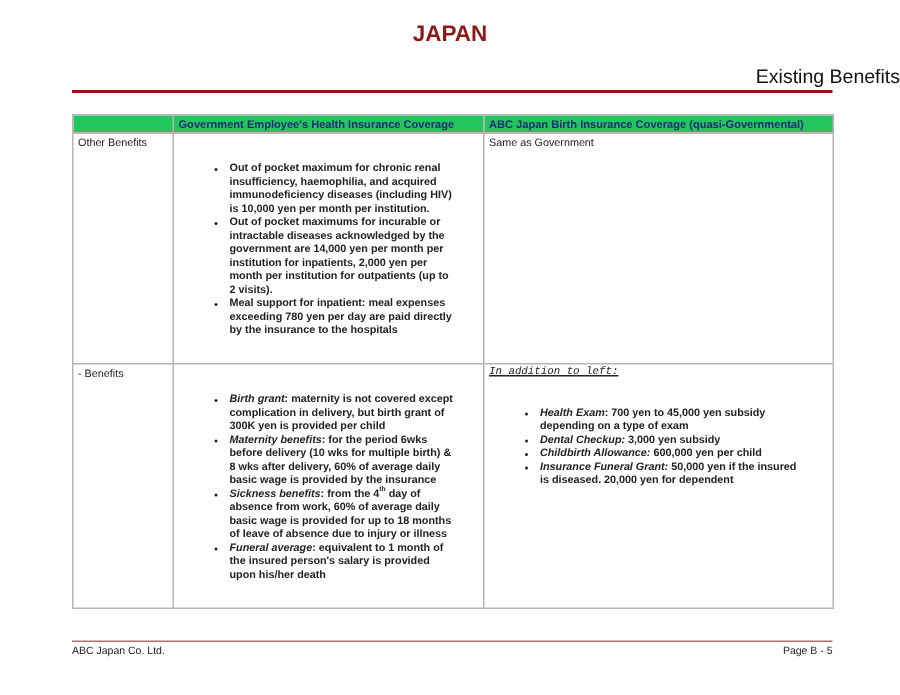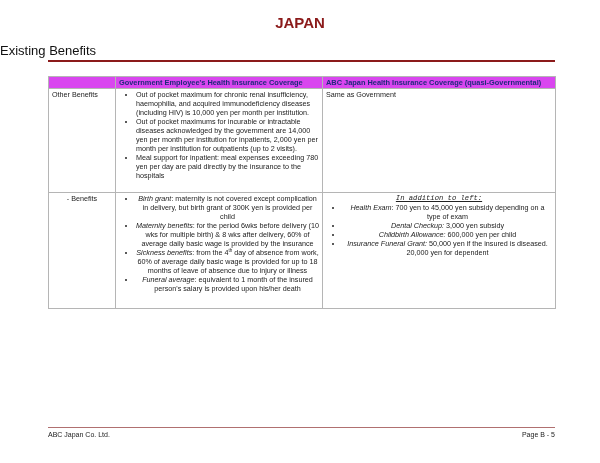--- a/index.html
+++ b/index.html
@@ -1,34 +1,34 @@
 <!DOCTYPE html>
 <html><head>
 <meta charset="utf-8">
 <style>
   html, body { margin: 0; padding: 0; background: #ffffff; }
   body { width: 600px; height: 463px; position: relative; overflow: hidden;
          font-family: "Liberation Sans", sans-serif; color: #222; }
   .title { position: absolute; left: 0; width: 600px; top: 16px; text-align: center;
            color: #8b1a1a; font-weight: bold; font-size: 15px; line-height: 14px; }
-  .subtitle { position: absolute; left: 0; width: 600px; top: 43px; text-align: left;
+  .subtitle { position: absolute; left: 0; width: 600px; top: 43px; text-align: right;
               color: #111; font-size: 13px; line-height: 15px; }
   .rule-top { position: absolute; left: 48px; width: 507px; top: 60px; height: 2px; background: #8b1a1a; }
   table { position: absolute; left: 48px; top: 76px; width: 507px; border-collapse: collapse;
           font-size: 7.2px; line-height: 9px; table-layout: fixed; }
   td, th { border: 1px solid #b5b5b5; vertical-align: top; padding: 1px 3px; text-align: left; }
-  th { background: #d946ef; color: #1f2a7a; font-weight: bold; font-size: 7.4px; }
+  th { background: #22c55e; color: #1f2a7a; font-weight: bold; font-size: 7.4px; }
   col.c1 { width: 67px; } col.c2 { width: 207px; } col.c3 { width: 233px; }
-  ul { margin: 0; padding: 0 0 0 17px; }
+  ul { margin: 17px; padding: 0 0 0 17px; font-weight: bold; }
   li { margin: 0; padding: 0; }
   li::marker { font-size: 7px; }
   .under { text-decoration: underline; font-style: italic; font-family: Liberation Mono, monospace; }
   em { font-style: italic; }
   .row1 td { height: 101px; }
-  .row2 td { height: 113px; text-align: center; }
+  .row2 td { height: 113px; }
   .rule-bot { position: absolute; left: 48px; width: 507px; top: 427px; height: 1px; background: #b07070; }
   .footer-l { position: absolute; left: 48px; top: 431px; font-size: 7px; color: #222; }
   .footer-r { position: absolute; right: 45px; top: 431px; font-size: 7px; color: #222; }
   sup { font-size: 4.5px; vertical-align: super; line-height: 0; }
 </style>
 </head>
 <body>
 
 <div class="title">JAPAN</div>
 <div class="subtitle">Existing Benefits</div>
@@ -37,21 +37,21 @@
 <table>
   <colgroup>
       <col class="c1">
       <col class="c2">
       <col class="c3">
     </colgroup>
   <thead>
     <tr>
       <th></th>
       <th>Government Employee's Health Insurance Coverage</th>
-      <th>ABC Japan Health Insurance Coverage (quasi-Governmental)</th>
+      <th>ABC Japan Birth Insurance Coverage (quasi-Governmental)</th>
     </tr>
   </thead>
   <tbody>
     <tr class="row1">
       <td>Other Benefits</td>
       <td>
         <ul>
           <li>Out of pocket maximum for chronic renal insufficiency, haemophilia, and acquired immunodeficiency diseases (including HIV) is 10,000 yen per month per institution.</li>
           <li>Out of pocket maximums for incurable or intractable diseases acknowledged by the government are 14,000 yen per month per institution for inpatients, 2,000 yen per month per institution for outpatients (up to 2 visits).</li>
           <li>Meal support for inpatient: meal expenses exceeding 780 yen per day are paid directly by the insurance to the hospitals</li>

